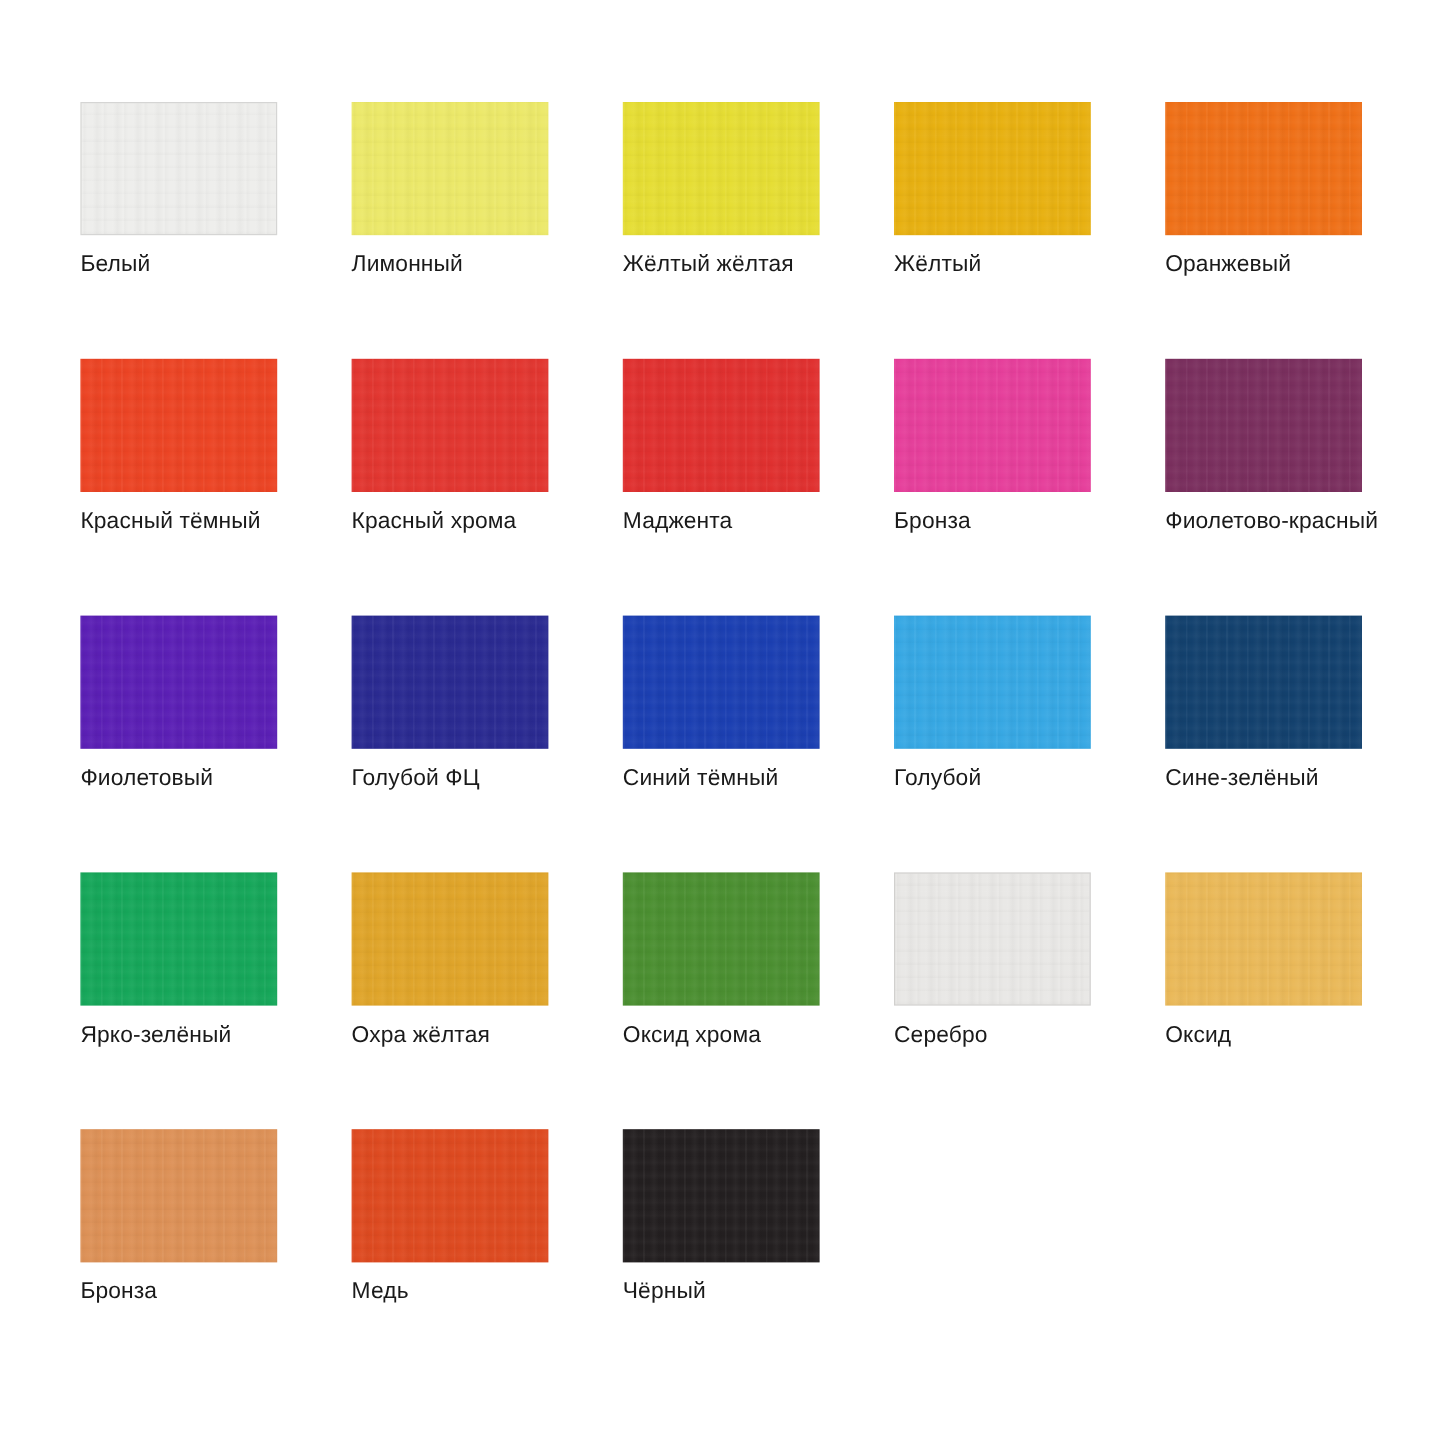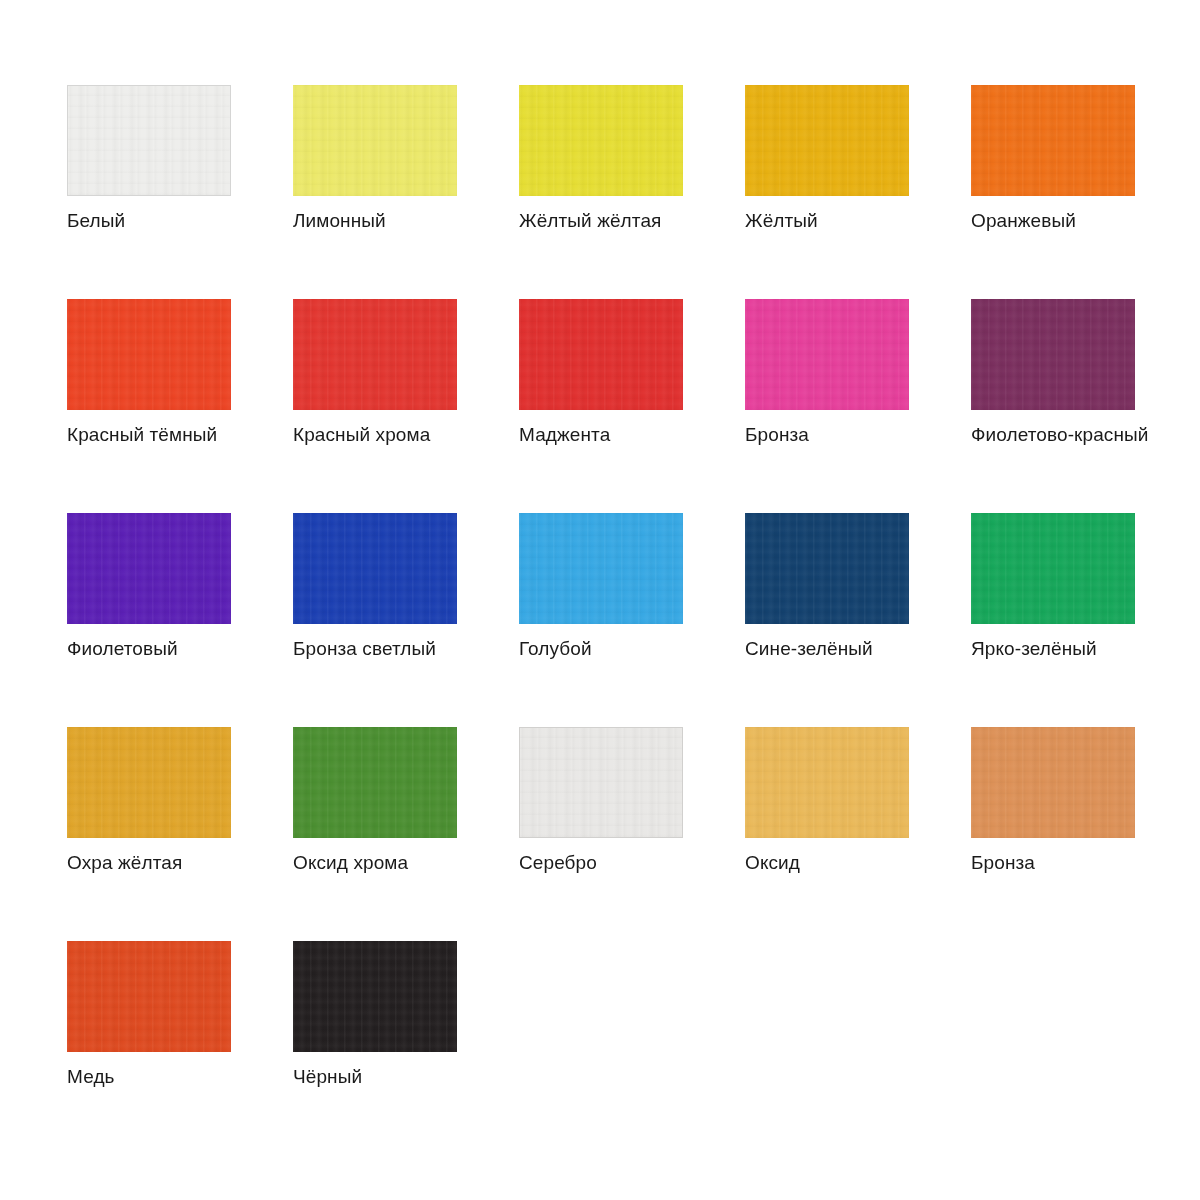--- a/index.html
+++ b/index.html
@@ -127,22 +127,26 @@
       </div>
       <div class="swatch-cell">
         <div class="swatch-chip" style="background-color: rgb(122, 47, 94);"></div>
         <div class="swatch-label">Фиолетово-красный</div>
       </div>
       <div class="swatch-cell">
         <div class="swatch-chip" style="background-color: rgb(91, 31, 181);"></div>
         <div class="swatch-label">Фиолетовый</div>
       </div>
       <div class="swatch-cell">
+        <div class="swatch-chip" style="background-color: rgb(42, 42, 145);"></div>
+        <div class="swatch-label">Голубой ФЦ</div>
+      </div>
+      <div class="swatch-cell">
         <div class="swatch-chip" style="background-color: rgb(27, 63, 178);"></div>
-        <div class="swatch-label">Бронза светлый</div>
+        <div class="swatch-label">Синий тёмный</div>
       </div>
       <div class="swatch-cell">
         <div class="swatch-chip" style="background-color: rgb(55, 168, 228);"></div>
         <div class="swatch-label">Голубой</div>
       </div>
       <div class="swatch-cell">
         <div class="swatch-chip" style="background-color: rgb(19, 65, 110);"></div>
         <div class="swatch-label">Сине-зелёный</div>
       </div>
       <div class="swatch-cell">

